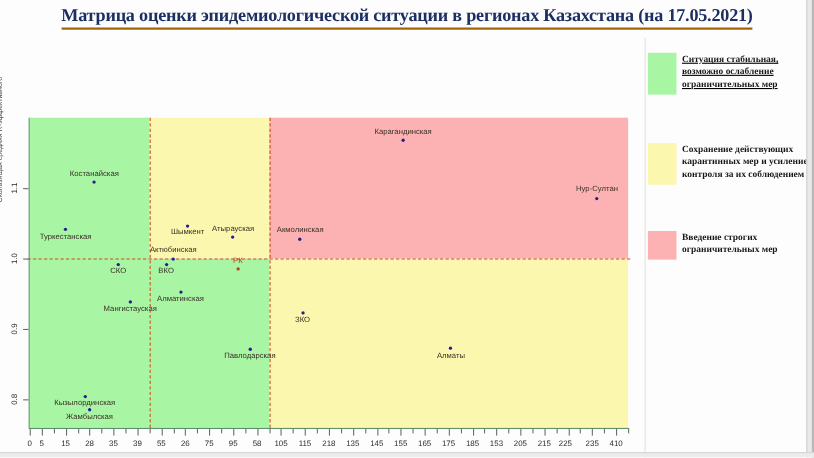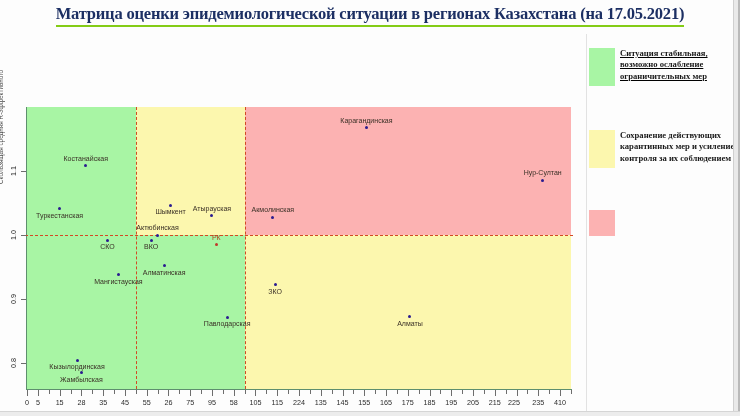--- a/index.html
+++ b/index.html
@@ -17,21 +17,21 @@
     left: 0; top: 4px; width: 740px;
     text-align: center;
     font-family: "Liberation Serif", serif;
     font-weight: bold;
     font-size: 16.5px;
     color: #1c2f63;
     letter-spacing: -0.2px;
     white-space: nowrap;
   }
   .slide-title .txt {
-    border-bottom: 2px solid #84cc16;
+    border-bottom: 2px solid #a16207;
     padding-bottom: 1px;
     display: inline-block;
   }
 
   
   .chart-panel {
     position: absolute; left: 0; top: 34px;
     width: 586px; height: 382px;
     background: #fdfdfd;
     border-right: 1px solid #e2e2e2;
@@ -191,36 +191,36 @@
         <div class="xtick" style="left: 500.48px; top: 283px;"></div>
         <div class="xtick major" style="left: 511.36px; top: 283px;"></div>
         <div class="xtick" style="left: 522.24px; top: 283px;"></div>
         <div class="xtick major" style="left: 533.12px; top: 283px;"></div>
         <div class="xtick" style="left: 544px; top: 283px;"></div>
         <div class="xtlabel" style="left: 0px; top: 291px;">0</div>
         <div class="xtlabel" style="left: 10.88px; top: 291px;">5</div>
         <div class="xtlabel" style="left: 32.64px; top: 291px;">15</div>
         <div class="xtlabel" style="left: 54.4px; top: 291px;">28</div>
         <div class="xtlabel" style="left: 76.16px; top: 291px;">35</div>
-        <div class="xtlabel" style="left: 97.92px; top: 291px;">45</div>
+        <div class="xtlabel" style="left: 97.92px; top: 291px;">39</div>
         <div class="xtlabel" style="left: 119.68px; top: 291px;">55</div>
         <div class="xtlabel" style="left: 141.44px; top: 291px;">26</div>
         <div class="xtlabel" style="left: 163.2px; top: 291px;">75</div>
         <div class="xtlabel" style="left: 184.96px; top: 291px;">95</div>
         <div class="xtlabel" style="left: 206.72px; top: 291px;">58</div>
         <div class="xtlabel" style="left: 228.48px; top: 291px;">105</div>
         <div class="xtlabel" style="left: 250.24px; top: 291px;">115</div>
-        <div class="xtlabel" style="left: 272px; top: 291px;">224</div>
+        <div class="xtlabel" style="left: 272px; top: 291px;">218</div>
         <div class="xtlabel" style="left: 293.76px; top: 291px;">135</div>
         <div class="xtlabel" style="left: 315.52px; top: 291px;">145</div>
         <div class="xtlabel" style="left: 337.28px; top: 291px;">155</div>
         <div class="xtlabel" style="left: 359.04px; top: 291px;">165</div>
         <div class="xtlabel" style="left: 380.8px; top: 291px;">175</div>
         <div class="xtlabel" style="left: 402.56px; top: 291px;">185</div>
-        <div class="xtlabel" style="left: 424.32px; top: 291px;">195</div>
+        <div class="xtlabel" style="left: 424.32px; top: 291px;">153</div>
         <div class="xtlabel" style="left: 446.08px; top: 291px; text-align: center;">205</div>
         <div class="xtlabel" style="left: 467.84px; top: 291px;">215</div>
         <div class="xtlabel" style="left: 487px; top: 291px; text-align: right;">225</div>
         <div class="xtlabel" style="left: 511.36px; top: 291px;">235</div>
         <div class="xtlabel" style="left: 533.12px; top: 291px;">410</div>
         <div class="ytick" style="left: -6px; top: 256.364px;"></div>
         <div class="ytlabel" style="left: -22px; top: 256.364px; width: 16px; text-align: center;">0.8</div>
         <div class="ytick" style="left: -6px; top: 192.273px;"></div>
         <div class="ytlabel" style="left: -22px; top: 192.273px; width: 16px; text-align: center;">0.9</div>
         <div class="ytick" style="left: -6px; top: 128.182px;"></div>
@@ -270,19 +270,20 @@
       <div class="legend-row" style="left: 0px; top: 14px; text-decoration: underline;">
         <div class="swatch sw-green" style="background: rgb(168, 245, 164);"></div>
         <div class="legend-text">Ситуация стабильная, возможно ослабление ограничительных мер</div>
       </div>
       <div class="legend-row" style="left: 0px; top: 96px;">
         <div class="swatch sw-yellow" style="background: rgb(252, 247, 174);"></div>
         <div class="legend-text">Сохранение действующих карантинных мер и усиление контроля за их соблюдением</div>
       </div>
       <div class="legend-row" style="left: 0px; top: 176px;">
         <div class="swatch sw-pink" style="background: rgb(252, 178, 178); height: 26px;"></div>
+        <div class="legend-text">Введение строгих ограничительных мер</div>
       </div>
     </div>
 
   <div class="edge-bar"></div>
   <div class="edge-bar2"></div>
   <div class="bottom-bar"></div>
 </div>
 
 </body></html>

